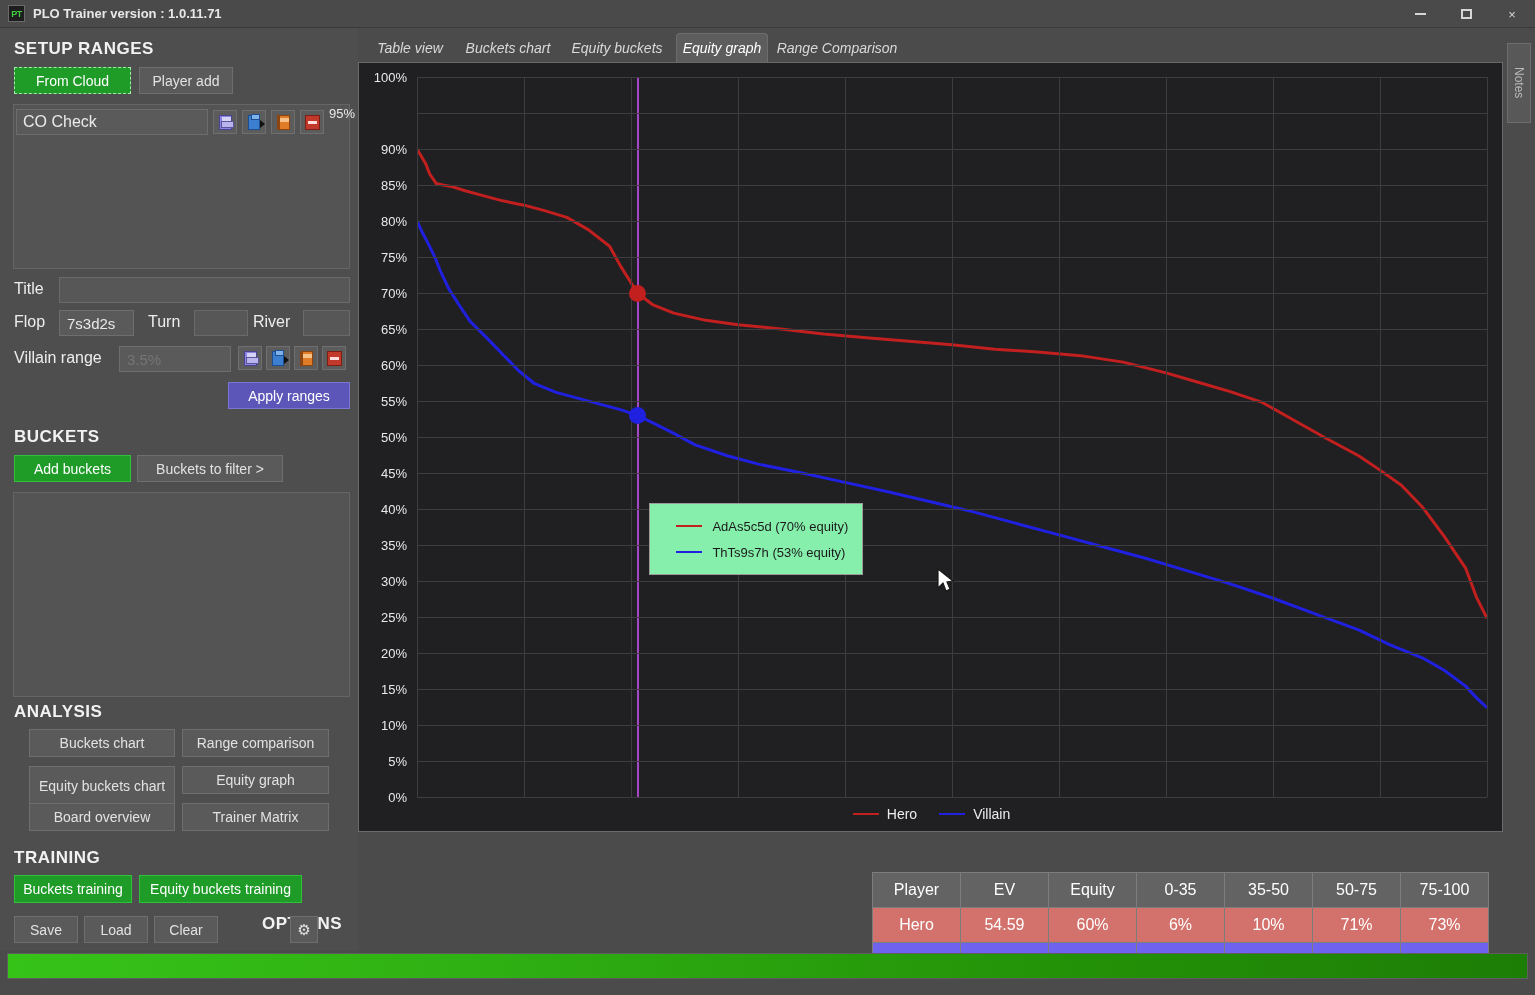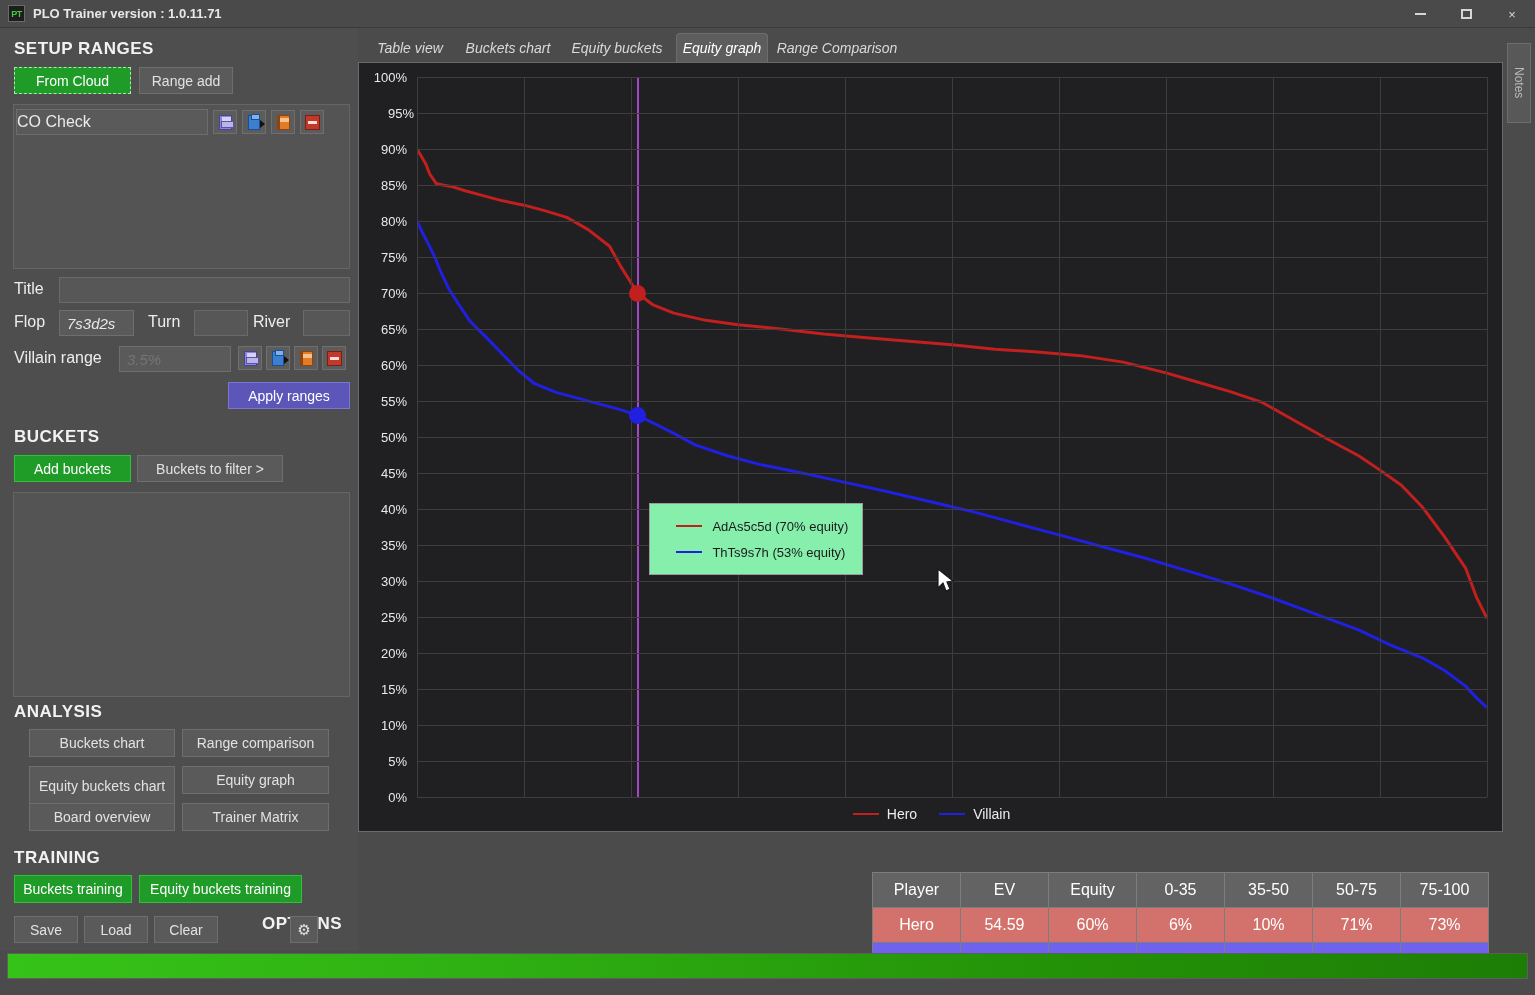--- a/index.html
+++ b/index.html
@@ -52,34 +52,34 @@
     background: #1f9b28; border: 1px solid #2fc13a; color: #ffffff;
   }
   .btn-green-outline {
     background: #1f9b28; border: 1px dashed #a8e9ae; color: #ffffff;
   }
   .btn-purple {
     background: #5b56b8; border: 1px solid #7b76d2; color: #ffffff;
   }
   .field {
     background: #5a5a5a; border: 1px solid #6e6e6e; color: #e8e8e8;
-    font-size: 15px; display: flex; align-items: center; padding-left: 7px; font-style: italic;
+    font-size: 15px; display: flex; align-items: center; padding-left: 7px;
   }
   .field-empty { background: #575757; border: 1px solid #6a6a6a; }
   .label-txt { color: #ededed; font-size: 16px; }
 
   
   .range-box {
     position: absolute; left: 13px; width: 337px;
     background: #545454; border: 1px solid #656565;
   }
   .range-row { position: absolute; display: flex; align-items: center; }
   .range-name {
     width: 192px; height: 26px; background: #5a5a5a; border: 1px solid #6d6d6d;
-    color: #eaeaea; font-size: 16px; display: flex; align-items: center; 
+    color: #eaeaea; font-size: 16px; display: flex; align-items: center; padding-left: 6px;
   }
   .icon-btn {
     width: 24px; height: 24px; margin-left: 5px;
     background: #5c5c5c; border: 1px solid #6f6f6f;
     display: flex; align-items: center; justify-content: center;
     cursor: pointer; position: relative;
   }
 
   
   .ico-save { width: 13px; height: 15px; background: #8b84e0; border: 1px solid #4a4490; position: relative; }
@@ -204,21 +204,21 @@
       </div>
     <div class="win-btn">×</div>
   </div>
 </div>
 
 <div id="left-panel">
 
   <div class="section-title" style="position:absolute;left:14px;top:10px;">SETUP RANGES</div>
 
   <div class="btn btn-green-outline" style="position:absolute;left:14px;top:38px;width:117px;height:27px;">From Cloud</div>
-  <div class="btn" style="position:absolute;left:139px;top:38px;width:94px;height:27px;">Range add</div>
+  <div class="btn" style="position:absolute;left:139px;top:38px;width:94px;height:27px;">Player add</div>
 
   <div class="range-box" style="top:75px;height:165px;"></div>
 
   <div class="range-row" style="left:16px;top:80px;">
     <div class="range-name">CO Check</div>
     <div class="icon-btn">
         <span class="ico-save"></span>
       </div>
     <div class="icon-btn">
         <span class="ico-clip"></span>
@@ -326,21 +326,21 @@
         <div class="lg-item">
           <span class="lg-line" style="background: rgb(32, 32, 224);"></span>
           <span>Villain</span>
         </div>
       </div>
 
     <svg id="cursor-arrow" width="18" height="26">
       <polygon points="1,1 1,20 6,15 9,23 13,21 10,14 16,13" fill="#ffffff" stroke="#1a1a1a" stroke-width="1.2"></polygon>
     </svg>
   <div class="ylabel" style="top: 14px; right: 1095px;">100%</div>
-      <div class="ylabel" style="top: 50px; right: 1088px;">95%</div>
+      <div class="ylabel" style="top: 50px; right: 1147px;">95%</div>
       <div class="ylabel" style="top: 86px; right: 1095px;">90%</div>
       <div class="ylabel" style="top: 122px; right: 1095px;">85%</div>
       <div class="ylabel" style="top: 158px; right: 1095px;">80%</div>
       <div class="ylabel" style="top: 194px; right: 1095px;">75%</div>
       <div class="ylabel" style="top: 230px; right: 1095px;">70%</div>
       <div class="ylabel" style="top: 266px; right: 1095px;">65%</div>
       <div class="ylabel" style="top: 302px; right: 1095px;">60%</div>
       <div class="ylabel" style="top: 338px; right: 1095px;">55%</div>
       <div class="ylabel" style="top: 374px; right: 1095px;">50%</div>
       <div class="ylabel" style="top: 410px; right: 1095px;">45%</div>

